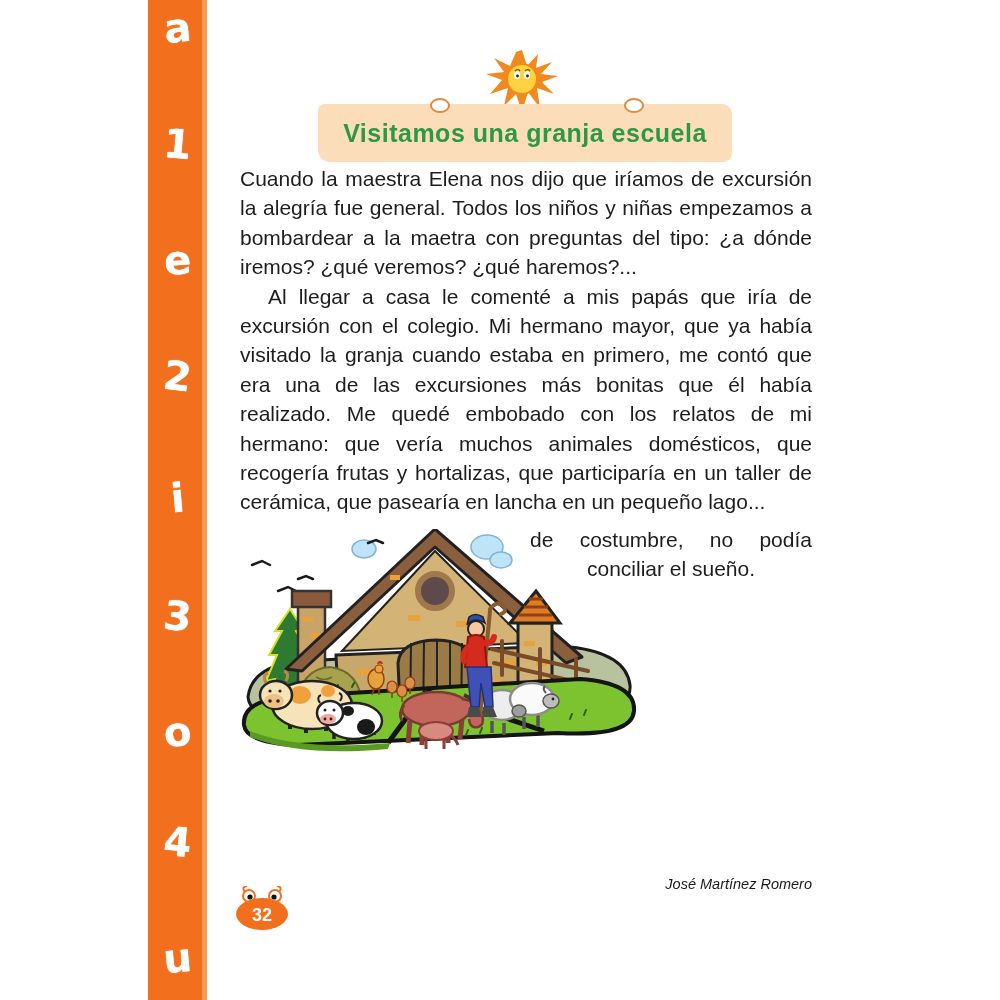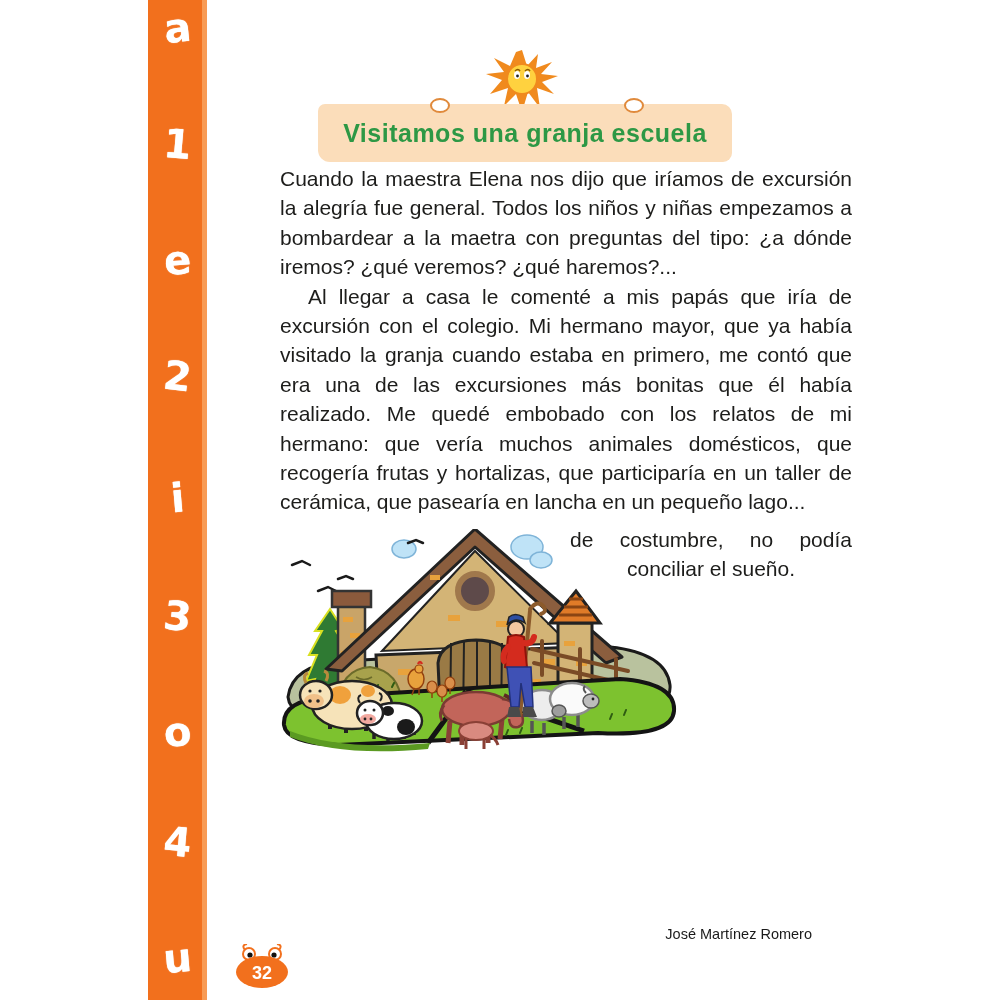--- a/index.html
+++ b/index.html
@@ -35,35 +35,35 @@
   }
   .banner .pin.left  { left:112px; }
   .banner .pin.right { left:306px; }
   .banner h1 {
     margin:0; color:#2D9845; font-size:25px; font-weight:bold;
     letter-spacing:0.5px; font-family:"Liberation Sans", sans-serif;
   }
   
   .story {
     position:absolute; left:240px; top:164px; width:572px;
-    color:#1d1d1b; font-size:21px; line-height:29.4px; text-align:justify;margin-left:40px;
+    color:#1d1d1b; font-size:21px; line-height:29.4px; text-align:justify;
   }
   .story p { margin:0; }
   .story p.indent { text-indent:28px; }
   .wrap-row { position:relative; height:250px; }
   .illustration { position:absolute; left:0px; top:12px; }
   .wrap-text {
     position:absolute; left:290px; top:8px; width:282px;
     text-align:justify; text-align-last:center;
   }
   
-  .badge { position:absolute; left:235px; top:944px; }
+  .badge { position:absolute; left:235px; top:886px; }
   .author {
-    position:absolute; left:560px; top:926px; width:252px;
-    text-align:right; font-size:14.5px; color:#1a1a1a;
+    position:absolute; left:560px; top:876px; width:252px;
+    text-align:right; font-style:italic; font-size:14.5px; color:#1a1a1a;
   }
 </style>
 </head>
 <body>
 
 <div class="page">
 
   <div class="sidebar">
     <div class="edge"></div>
     <div class="side-char" style="top:8px;   transform:rotate(-6deg);">a</div>

